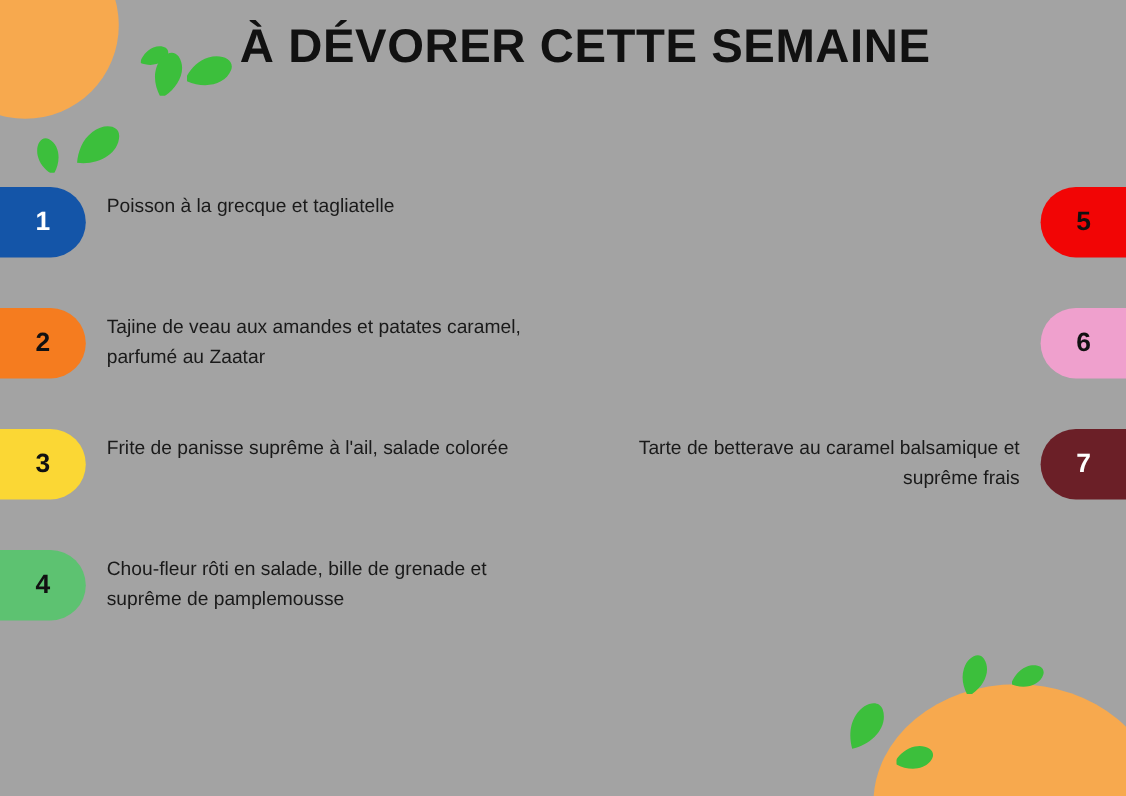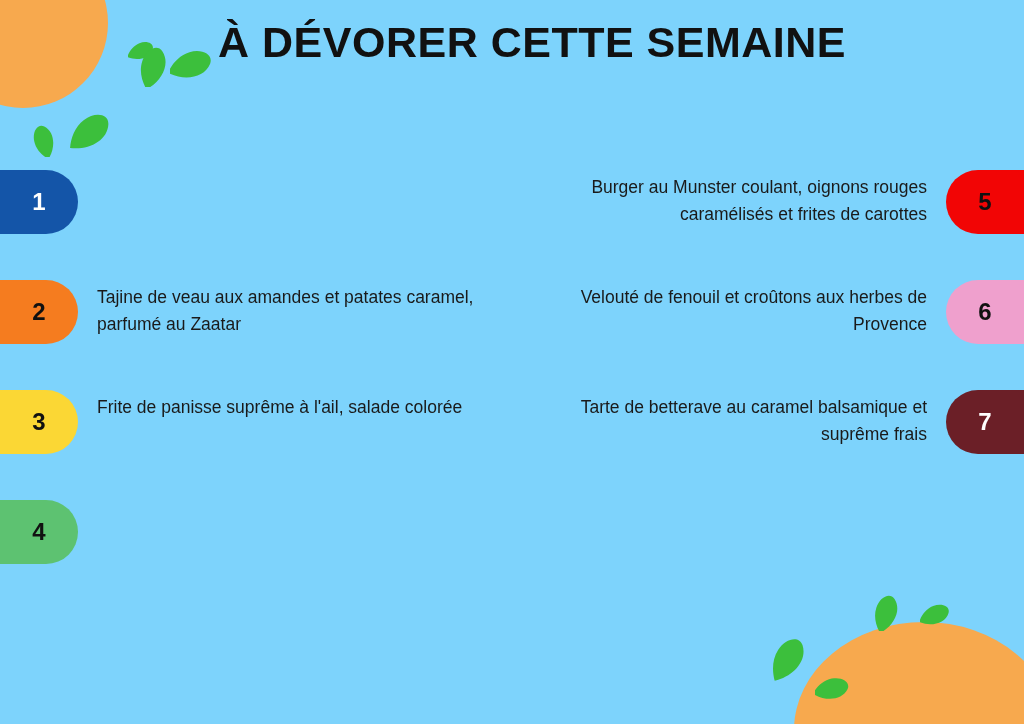--- a/index.html
+++ b/index.html
@@ -10,21 +10,21 @@
     width: 1024px;
     height: 724px;
     background: #ffffff;
     font-family: "Liberation Sans", sans-serif;
     overflow: hidden;
   }
   .page {
     position: relative;
     width: 1024px;
     height: 724px;
-    background: #7dd3fc;
+    background: #a3a3a3;
     overflow: hidden;
   }
 
   
   .blob-top-left {
     position: absolute;
     left: -62px;
     top: -62px;
     width: 170px;
     height: 170px;
@@ -152,58 +152,58 @@
   </svg>
 
   <div class="title">À DÉVORER CETTE SEMAINE</div>
 
   <div class="col col-left">
 
     <div class="row">
       <div class="badge badge-left white-num" style="background:#1455a8;">
         <span>1</span>
       </div>
+      <div class="row-text text-left">Poisson à la grecque et tagliatelle</div>
     </div>
 
     <div class="row">
       <div class="badge badge-left" style="background:#f57c1f;">
         <span>2</span>
       </div>
       <div class="row-text text-left">Tajine de veau aux amandes et patates caramel, parfumé au Zaatar</div>
     </div>
 
     <div class="row">
       <div class="badge badge-left" style="background:#fbd734;">
         <span>3</span>
       </div>
       <div class="row-text text-left">Frite de panisse suprême à l'ail, salade colorée</div>
     </div>
 
     <div class="row">
       <div class="badge badge-left" style="background:#5dc271;">
         <span>4</span>
       </div>
+      <div class="row-text text-left">Chou-fleur rôti en salade, bille de grenade et suprême de pamplemousse</div>
     </div>
 
   </div>
 
   <div class="col col-right">
 
     <div class="row">
       <div class="badge badge-right" style="background:#f20505;">
         <span>5</span>
       </div>
-      <div class="row-text text-right">Burger au Munster coulant, oignons rouges caramélisés et frites de carottes</div>
     </div>
 
     <div class="row">
       <div class="badge badge-right" style="background:#efa0cd;">
         <span>6</span>
       </div>
-      <div class="row-text text-right">Velouté de fenouil et croûtons aux herbes de Provence</div>
     </div>
 
     <div class="row">
       <div class="badge badge-right white-num" style="background:#6b1f27;">
         <span>7</span>
       </div>
       <div class="row-text text-right">Tarte de betterave au caramel balsamique et suprême frais</div>
     </div>
 
   </div>

